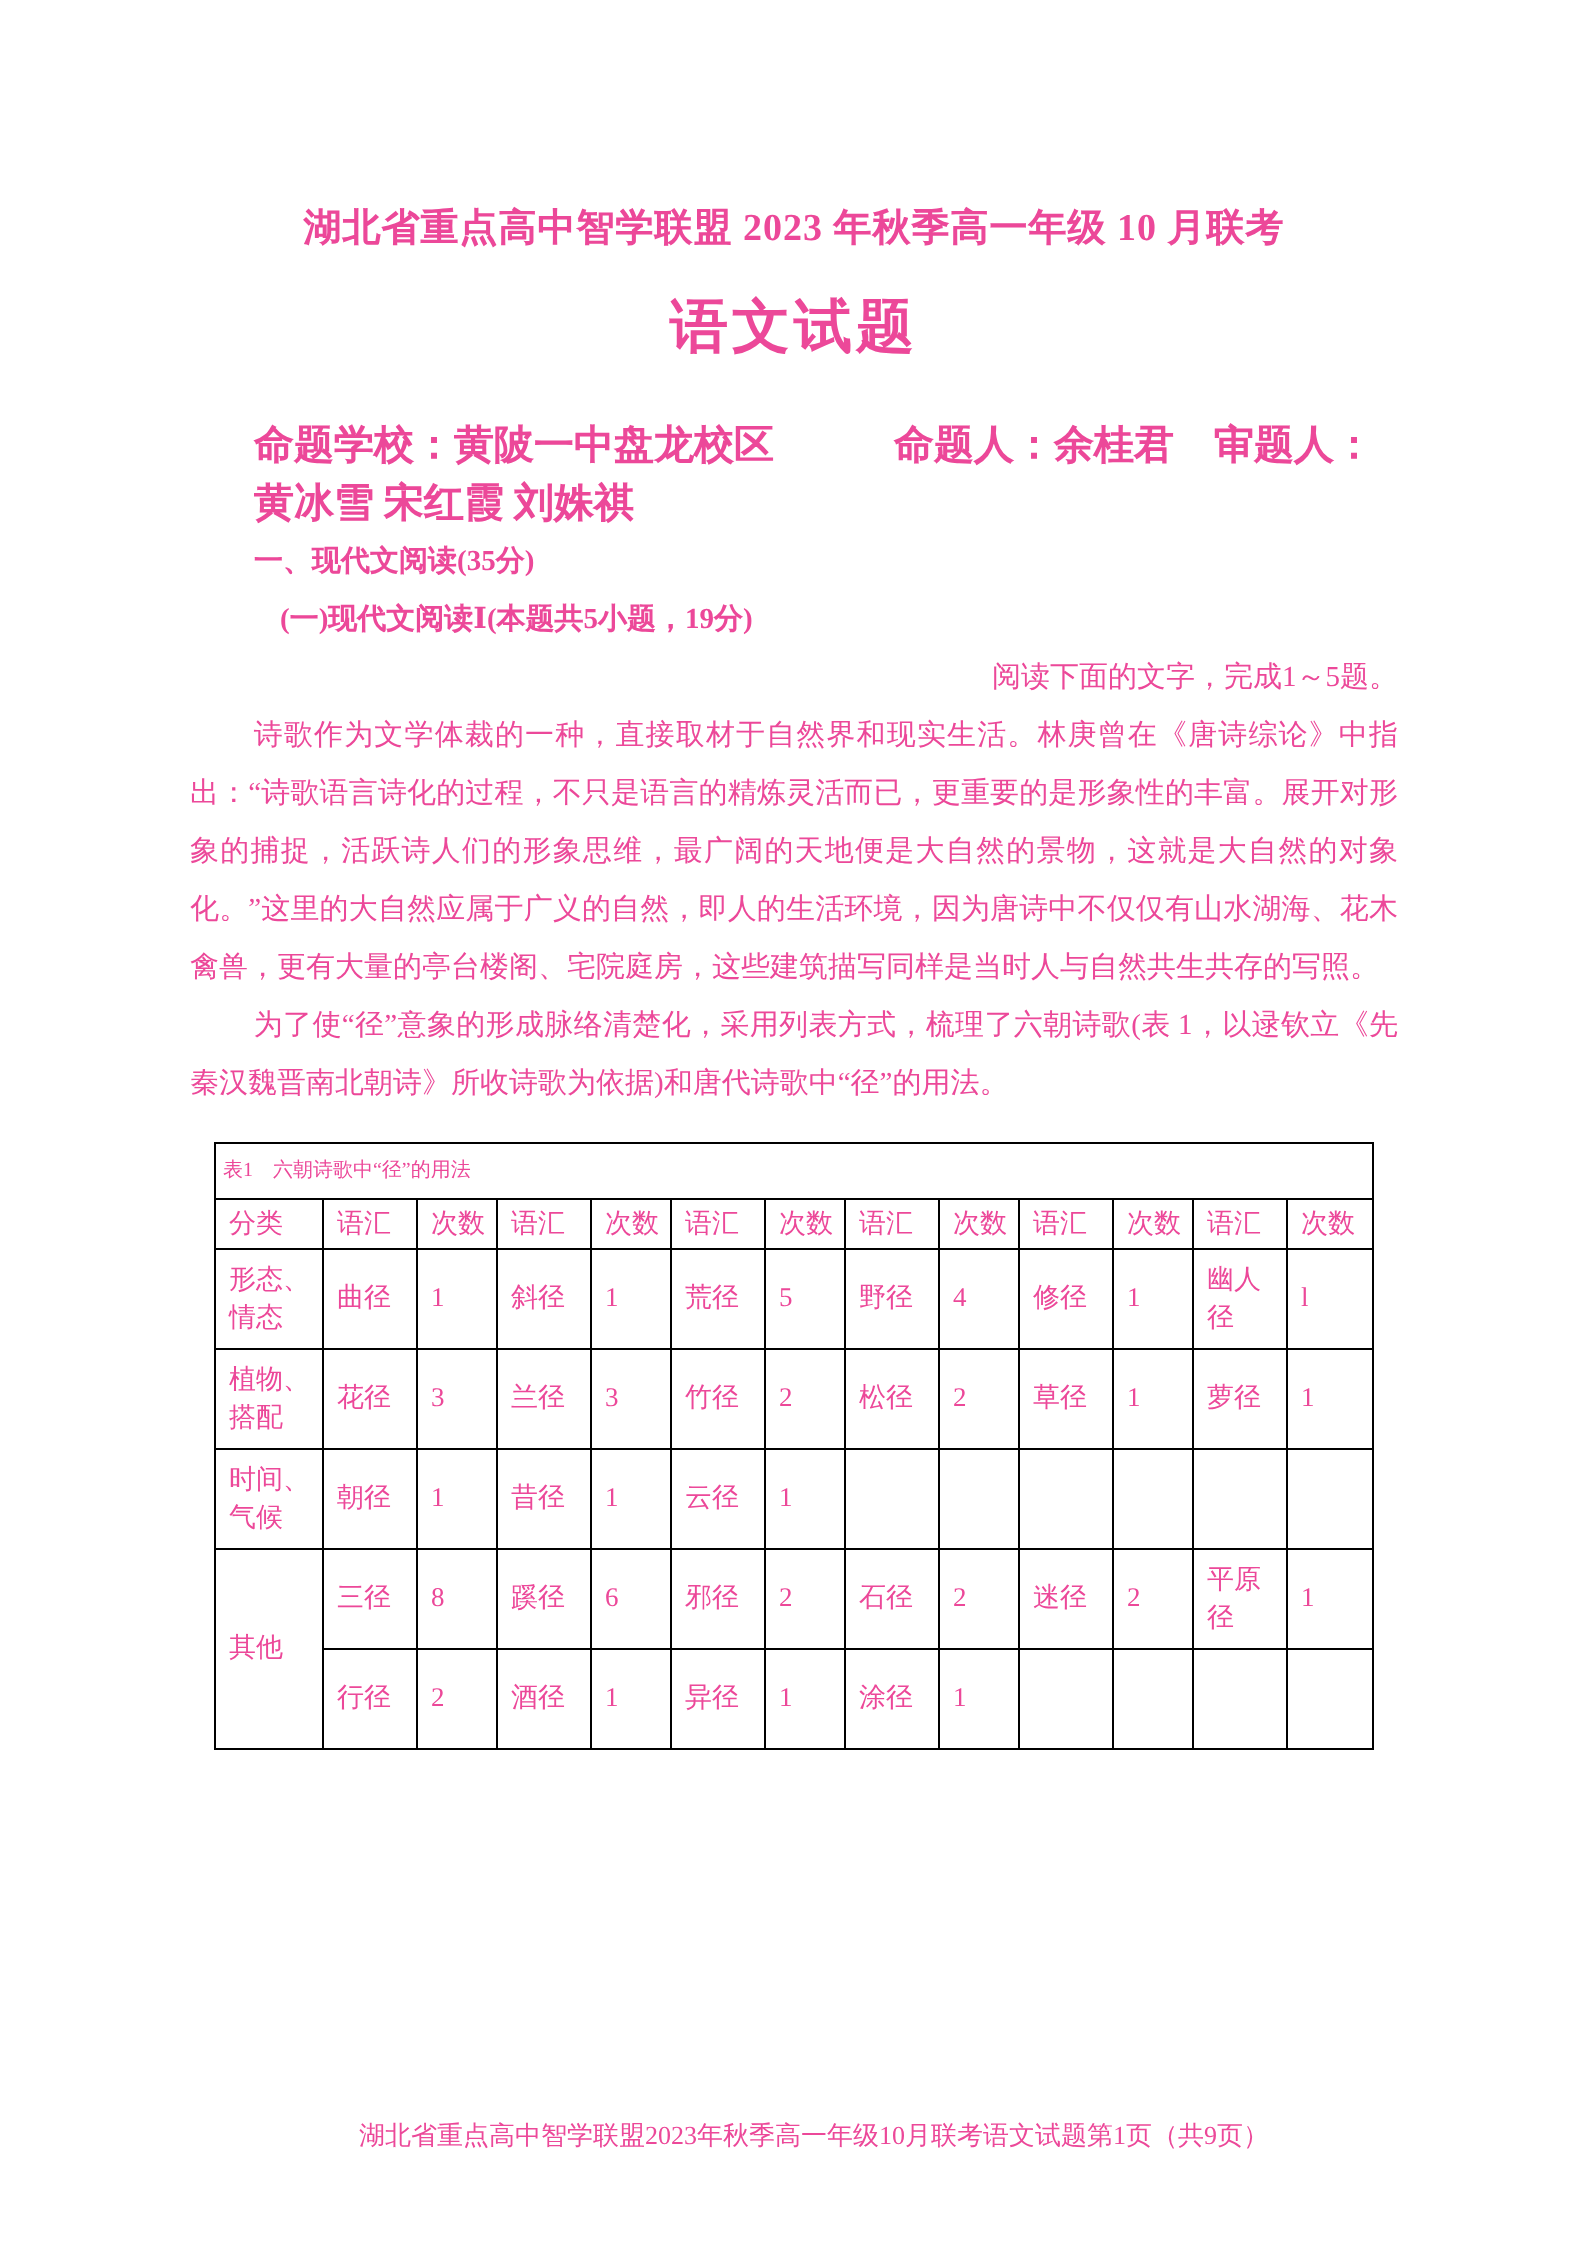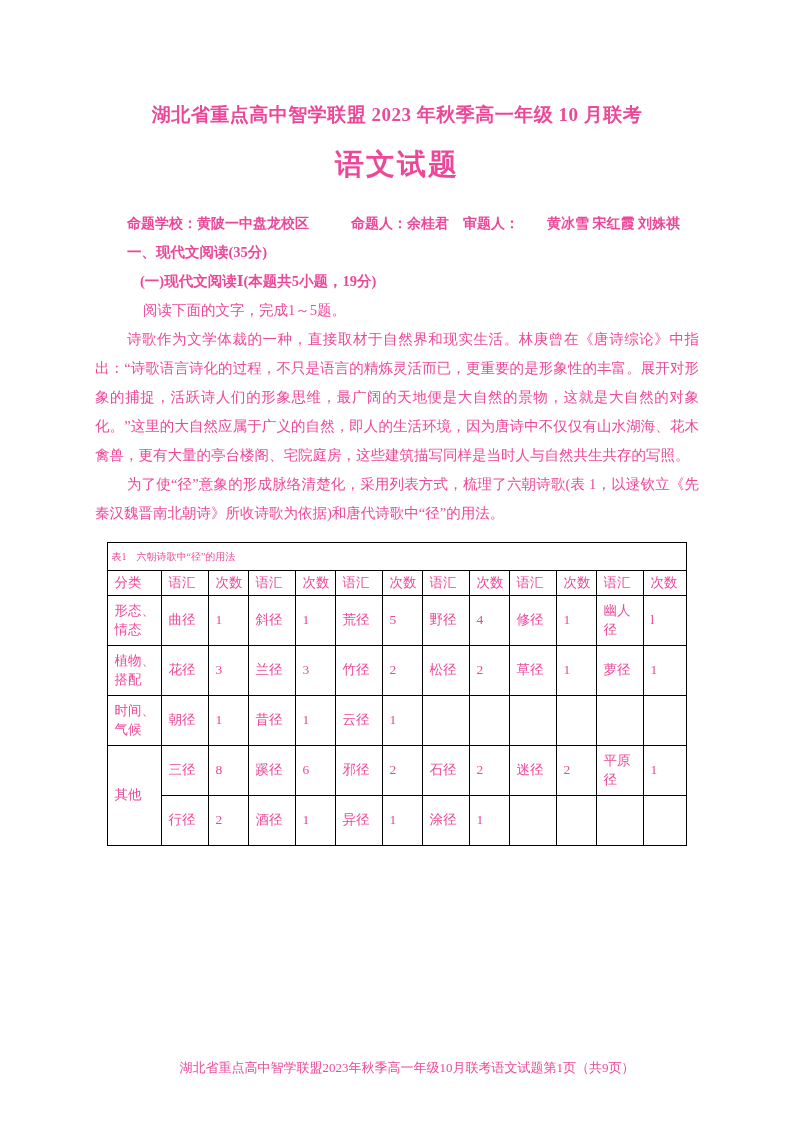--- a/index.html
+++ b/index.html
@@ -16,31 +16,31 @@
   }
   .exam-title {
     font-size:19px; font-weight:bold; text-align:center;
     line-height:29px; letter-spacing:0.5px;
   }
   .subject-title {
     font-size:29px; font-weight:bold; text-align:center;
     line-height:38px; margin-top:16px; letter-spacing:2px;
   }
   .meta-line {
-    font-size:14px; font-weight:bold; line-height:29px;
+    font-size:20px; font-weight:bold; line-height:29px;
     margin-top:26px; margin-left:32px; white-space:pre-wrap;
   }
   .sec-heading {
     font-size:14.5px; font-weight:bold; line-height:29px; margin-left:32px;
   }
   .subsec-heading {
     font-size:14.5px; font-weight:bold; line-height:29px; margin-left:45px;
   }
   .instruction {
-    font-size:14.5px; line-height:29px; margin-left:48px;
+    font-size:14.5px; line-height:29px; margin-left:48px;text-align:right;
   }
   .body-para {
     font-size:14.5px; line-height:29px; text-indent:2.2em;
     text-align:justify;
   }
   table.usage {
     border-collapse:collapse; table-layout:fixed;
     width:578px; margin:14px auto 0 auto;
     font-size:13.5px;
   }

